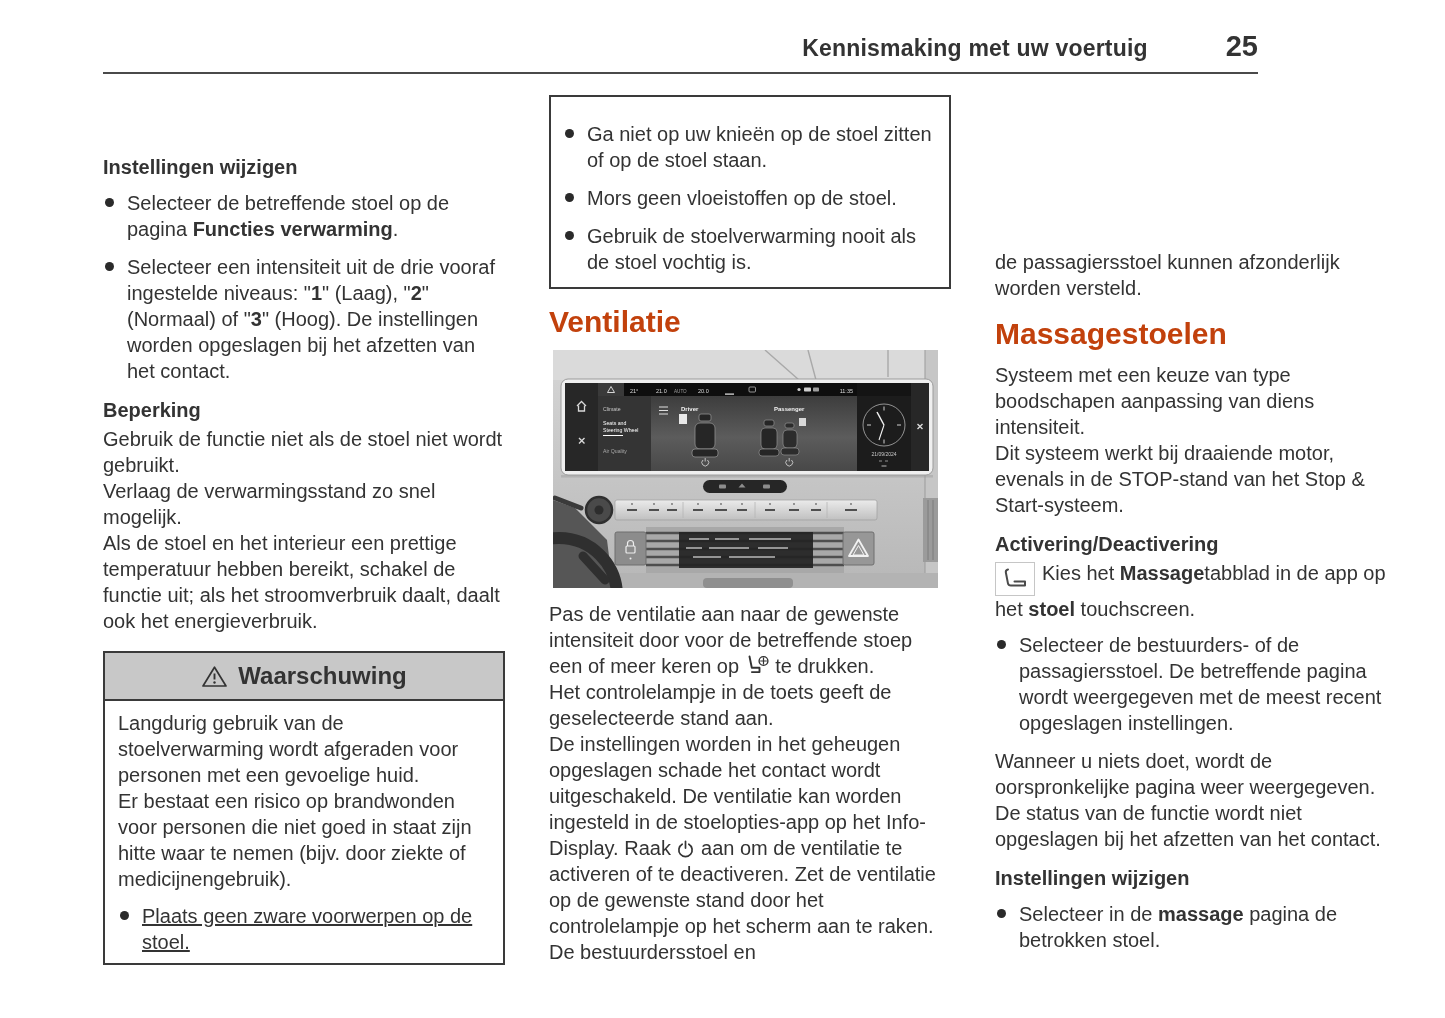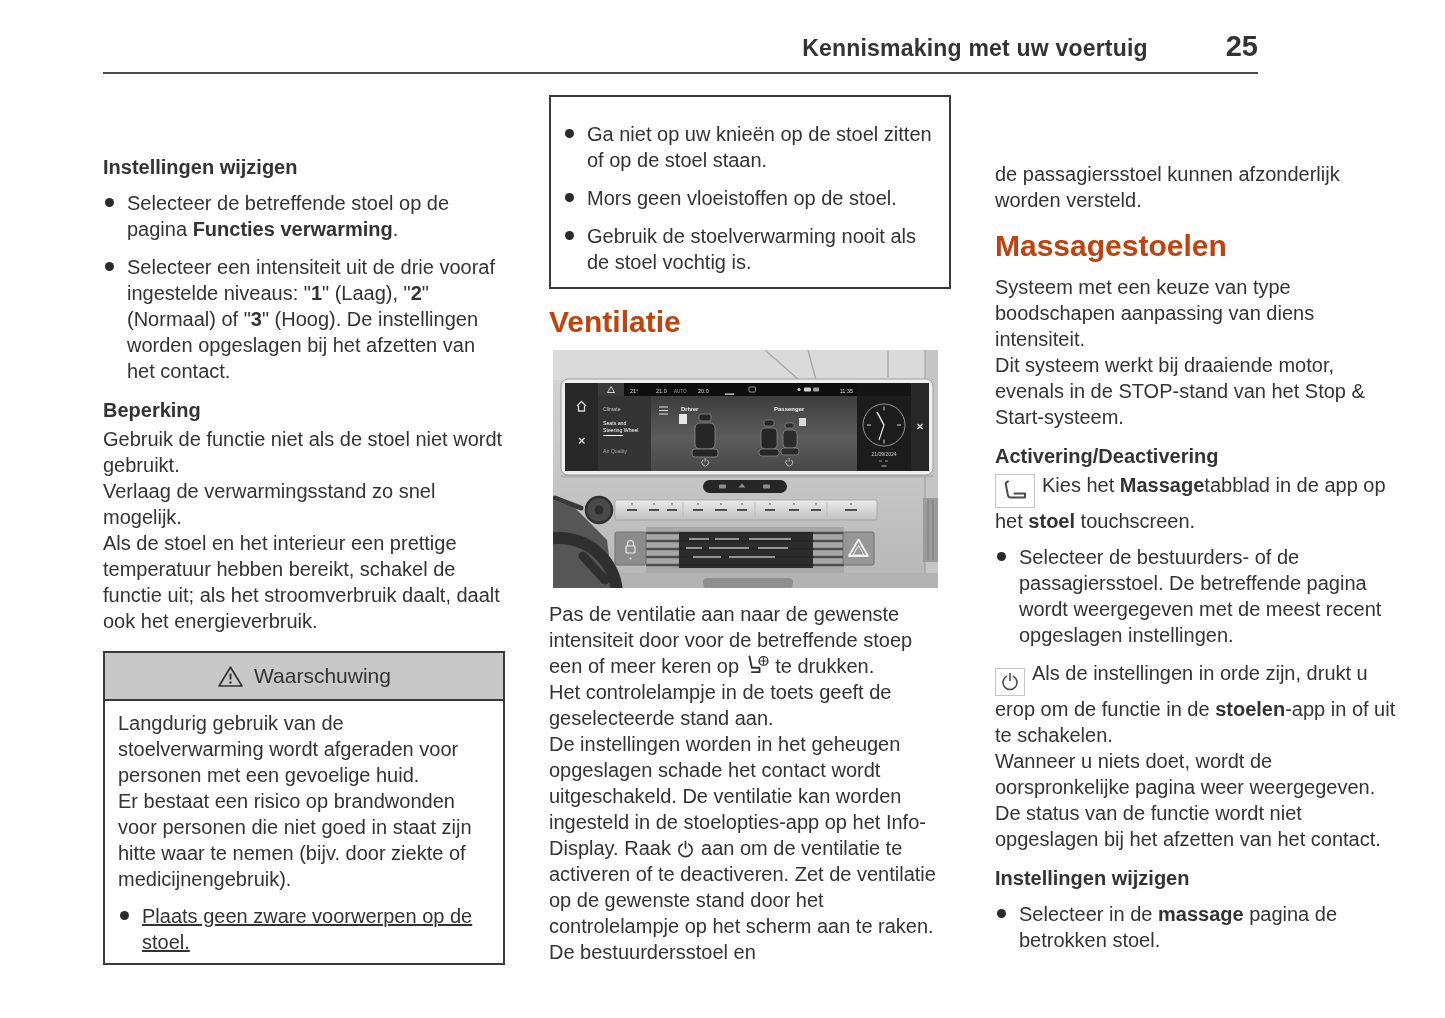--- a/index.html
+++ b/index.html
@@ -18,21 +18,21 @@
   .col p{margin:0;}
   .col h2{font-size:30px;line-height:34px;font-weight:bold;margin:16px 0 11px;color:#c2410c;}
   .col h3{font-size:20px;line-height:26px;font-weight:bold;margin:13px 0 3px;}
   .col h3:first-child{margin-top:0;}
   .col ul{list-style:none;margin:10px 0 0;padding:0;}
   .col li{position:relative;padding-left:24px;margin-bottom:12px;}
   .col li::before{content:"";position:absolute;left:2px;top:8px;width:9px;height:9px;border-radius:50%;background:#2a2a2a;}
   .b{font-weight:bold;}
   
   .warnbox{border:2px solid #3a3a3a;margin-top:17px;}
-  .warnhead{background:#c8c8c8;border-bottom:2px solid #3a3a3a;display:flex;align-items:center;justify-content:center;gap:10px;font-weight:normal;font-size:21px;padding:10px 0;}
+  .warnhead{background:#c8c8c8;border-bottom:2px solid #3a3a3a;display:flex;align-items:center;justify-content:center;gap:10px;font-weight:bold;font-size:24px;padding:10px 0;}
   .warnbody{padding:9px 13px 4px;}
   .warnbody ul{margin-top:11px;text-decoration:underline;}
   .warnbody li{margin-bottom:4px;}
   .contbox{border:2px solid #3a3a3a;padding:12px 12px 0;}
   .contbox ul{margin-top:12px;}
   
   .inline-icon{display:inline-block;vertical-align:-4px;line-height:0;}
   .inline-icon svg{display:inline-block;}
   .icon-boxed{border:1px solid #c6c6c6;background:#fff;padding:3px 4px;margin-right:7px;vertical-align:-12px;}
   
@@ -256,24 +256,20 @@
         <h2>Massagestoelen</h2>
         <p><span>Systeem met een keuze van type boodschapen aanpassing van diens intensiteit.</span></p>
         <p><span>Dit systeem werkt bij draaiende motor, evenals in de STOP-stand van het Stop &amp; Start-systeem.</span></p>
         <h3>Activering/Deactivering</h3>
         <p><span class="inline-icon icon-boxed"><svg width="30" height="26" viewBox="0 0 30 26">
               <path d="M8 3.5 q-2.6 .6 -2.1 3.2 l2 10.4 q.5 2.4 3 2.4 L25 19.5 l0 -4 -10.5 0" fill="none" stroke="#4a4a4a" stroke-width="2" stroke-linecap="round" stroke-linejoin="round"></path>
             </svg></span><span>Kies het </span><span class="b">Massage</span><span>tabblad in de app op het </span><span class="b">stoel</span><span> touchscreen.</span></p>
         <ul>
           <li><span>Selecteer de bestuurders- of de passagiersstoel. De betreffende pagina wordt weergegeven met de meest recent opgeslagen instellingen.</span></li>
         </ul>
-        <p><span class="inline-icon icon-boxed"><svg width="20" height="20" viewBox="0 0 20 20">
-              <path d="M6.5 4.4 a7 7 0 1 0 7 0" fill="none" stroke="#4a4a4a" stroke-width="1.6" stroke-linecap="round"></path>
-              <line x1="10" y1="1.5" x2="10" y2="8.5" stroke="#4a4a4a" stroke-width="1.6" stroke-linecap="round"></line>
-            </svg></span><span>Als de instellingen in orde zijn, drukt u erop om de functie in de </span><span class="b">stoelen</span><span>-app in of uit te schakelen.</span></p>
         <p><span>Wanneer u niets doet, wordt de oorspronkelijke pagina weer weergegeven.</span></p>
         <p><span>De status van de functie wordt niet opgeslagen bij het afzetten van het contact.</span></p>
         <h3>Instellingen wijzigen</h3>
         <ul>
           <li><span>Selecteer in de </span><span class="b">massage</span><span> pagina de betrokken stoel.</span></li>
         </ul>
       </section>
   </main>
 </div>
 

